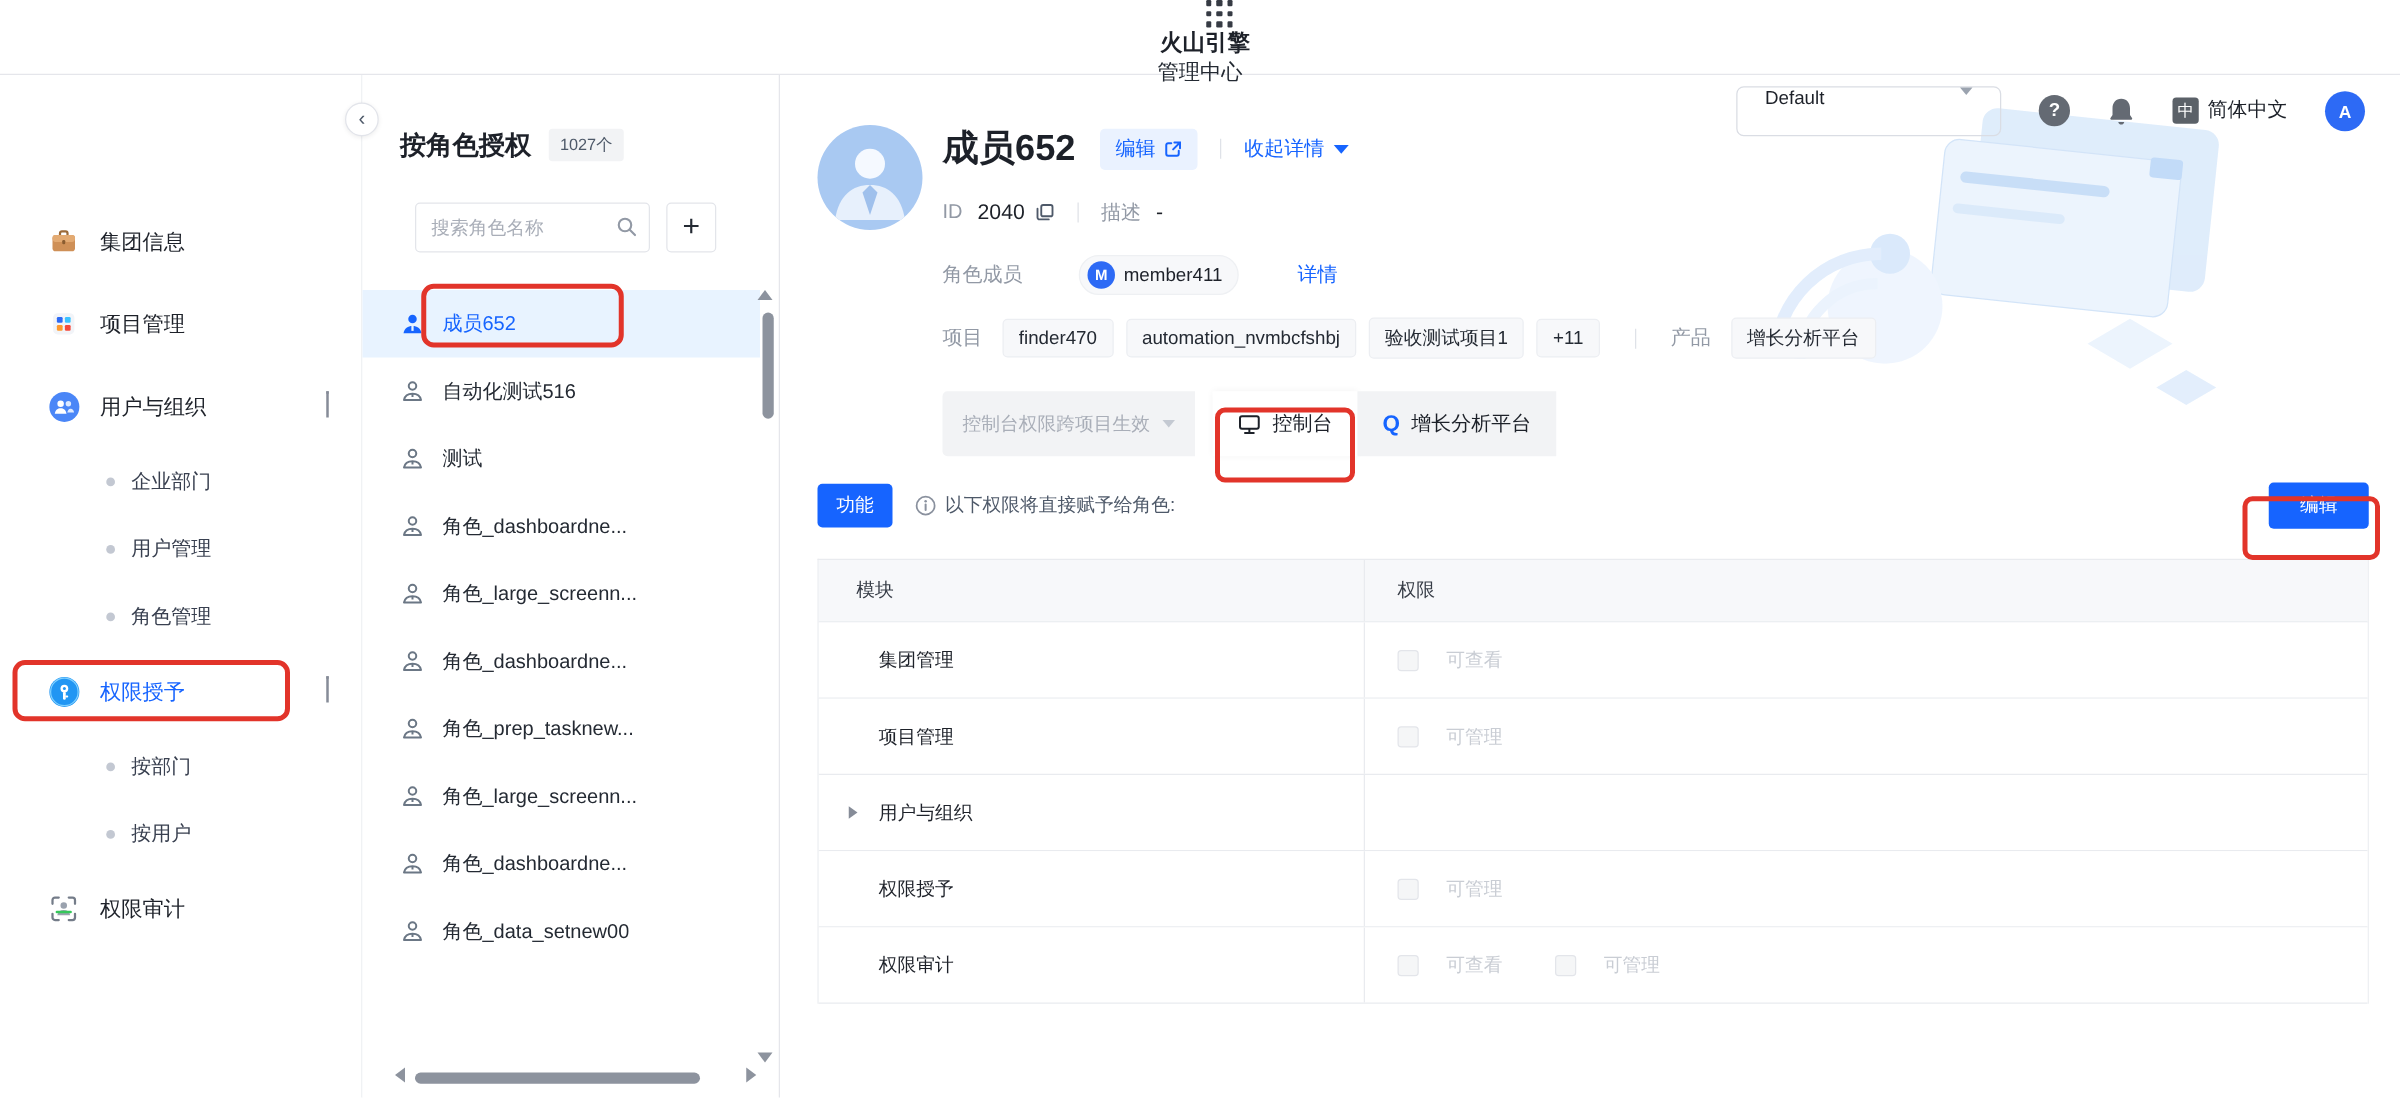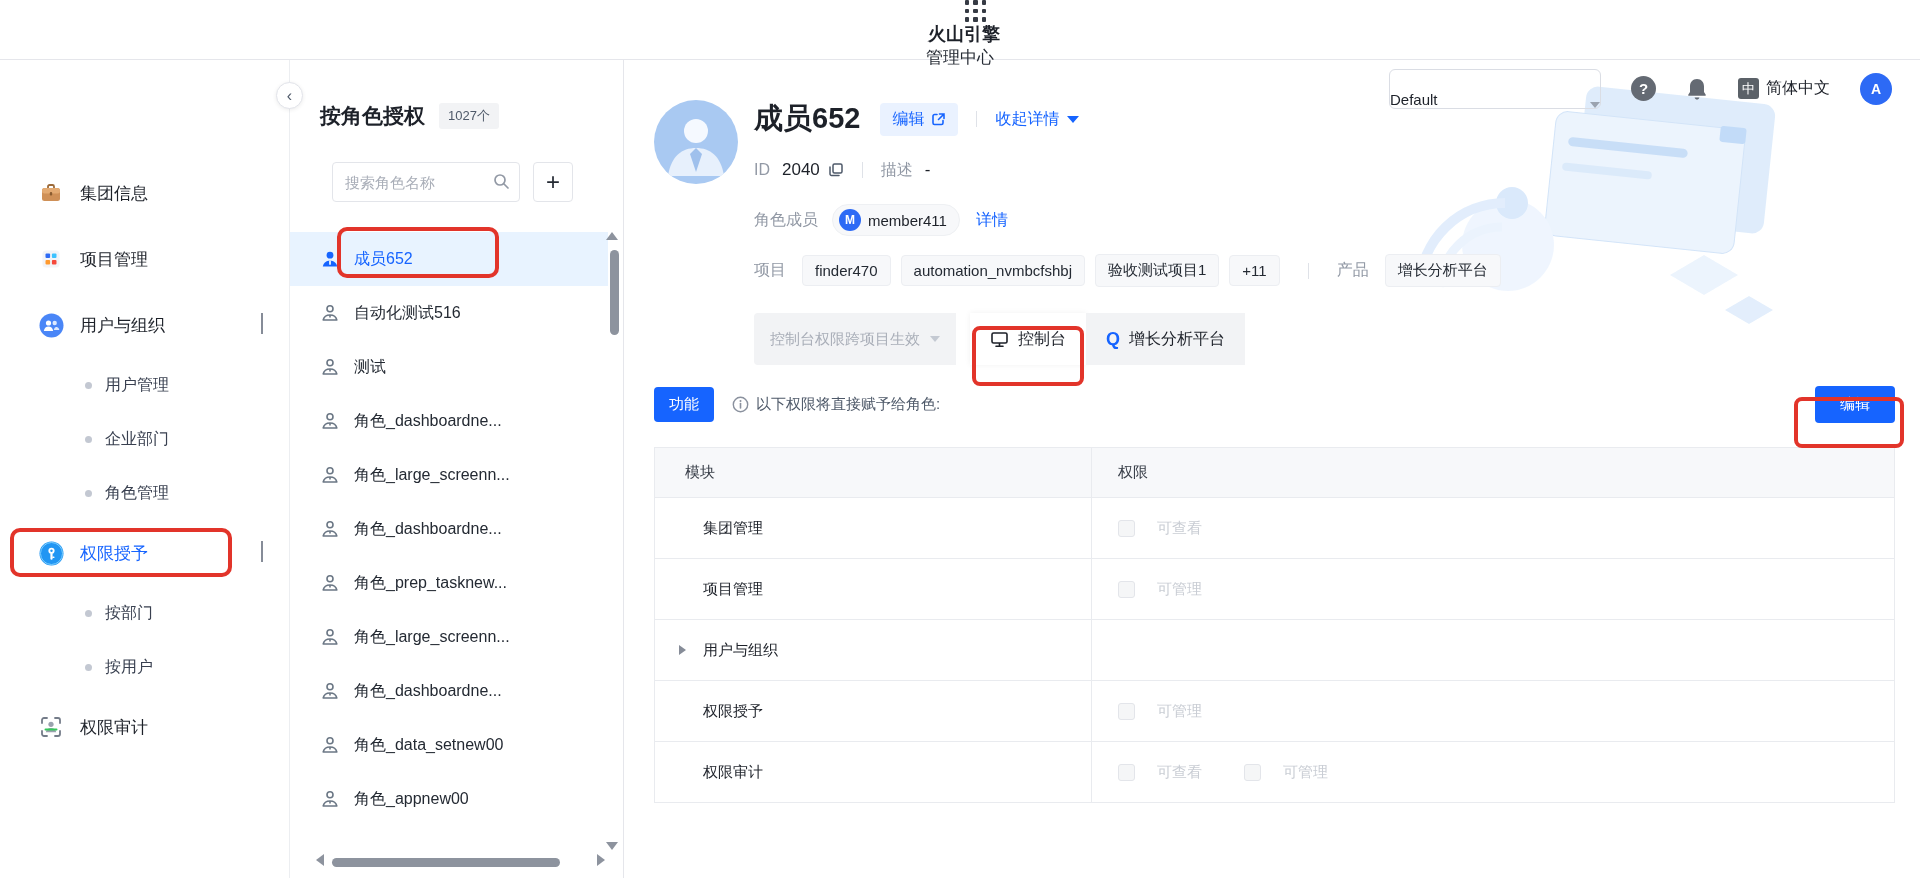--- a/index.html
+++ b/index.html
@@ -11,21 +11,21 @@
     border-bottom:1px solid #e5e6eb; display:flex; align-items:center; z-index:30;flex-direction:column; }
   .grid-dots { width:22px; height:22px; margin-left:31px; display:grid;
     grid-template-columns:repeat(3,1fr); gap:4px; cursor:pointer; }
   .grid-dots span { width:4.5px; height:4.5px; border-radius:1px; background:#363b44; }
   .logo-svg { margin-left:22px; }
   .brand { font-size:18px; font-weight:bold; margin-left:8px; }
   .brand-divider { width:1px; height:18px; background:#d5d8de; margin:0 12px; }
   .product-name { font-size:17px; color:#242a33; }
   .header-right { margin-left:auto; display:flex; align-items:center; margin-right:28px; }
   .workspace-select { width:212px; height:40px; border:1px solid #dadde4; border-radius:6px;
-    display:flex; align-items:flex-end; padding:0 0; font-size:15px; cursor:pointer; }
+    display:flex; align-items:flex-start; padding:0 22px; font-size:15px; cursor:pointer; }
   .caret-down-gray { margin-left:auto; width:0; height:0; border-left:5px solid transparent;
     border-right:5px solid transparent; border-top:6px solid #9ba3af; }
   .hicon { margin-left:30px; cursor:pointer; display:flex; align-items:center; }
   .help-circle { width:25px; height:25px; border-radius:50%; background:#646a73; color:#fff;
     font-size:15px; font-weight:bold; display:flex; align-items:center; justify-content:center; }
   .lang-wrap { display:flex; align-items:center; gap:7px; }
   .lang-square { width:21px; height:21px; border-radius:3px; background:#5b6168; color:#fff;
     font-size:13px; display:flex; align-items:center; justify-content:center; }
   .lang-label { font-size:16px; }
   .avatar-circle { width:32px; height:32px; border-radius:50%; background:#2d6af5; color:#fff;
@@ -220,25 +220,25 @@
         <circle cx="15.7" cy="10" r="2.2" fill="#dce9ff"></circle>
         <path d="M4.8 18 C5.3 14.8 7.2 13.5 9.5 13.5 C11.8 13.5 13.7 14.8 14.2 18 Z" fill="#fff"></path>
         <path d="M14.8 17 C15.3 14.6 16.4 13.6 17.9 14 C19.2 14.4 20 15.5 20.3 17 Z" fill="#dce9ff"></path>
       </svg>
     </span>
     <span>用户与组织</span>
     <span class="chev"><span class="chev-up"></span></span>
   </div>
   <div class="sub-item">
     <span class="bullet"></span>
-    <span>用户管理</span>
+    <span>企业部门</span>
   </div>
   <div class="sub-item">
     <span class="bullet"></span>
-    <span>企业部门</span>
+    <span>用户管理</span>
   </div>
   <div class="sub-item">
     <span class="bullet"></span>
     <span>角色管理</span>
   </div>
 
   <div class="side-item link-blue">
     <span class="icon-box">
       <svg width="25" height="25" viewBox="0 0 25 25">
         <circle cx="12.5" cy="12.5" r="12" fill="#2196f3"></circle>
@@ -370,28 +370,20 @@
         </svg>
       <span>角色_dashboardne...</span>
     </div>
     <div class="role-item">
       <svg class="ric" viewBox="0 0 20 20">
           <circle cx="10" cy="5.8" r="3" fill="none" stroke="#6b7785" stroke-width="1.6"></circle>
           <path d="M3.2 17 C3.9 13.6 6.6 12 10 12 C13.4 12 16.1 13.6 16.8 17 Z" fill="none" stroke="#6b7785" stroke-width="1.6" stroke-linejoin="round"></path>
           <line x1="10" y1="12" x2="10" y2="14.6" stroke="#6b7785" stroke-width="1.6"></line>
         </svg>
       <span>角色_data_setnew00</span>
-    </div>
-    <div class="role-item">
-      <svg class="ric" viewBox="0 0 20 20">
-          <circle cx="10" cy="5.8" r="3" fill="none" stroke="#6b7785" stroke-width="1.6"></circle>
-          <path d="M3.2 17 C3.9 13.6 6.6 12 10 12 C13.4 12 16.1 13.6 16.8 17 Z" fill="none" stroke="#6b7785" stroke-width="1.6" stroke-linejoin="round"></path>
-          <line x1="10" y1="12" x2="10" y2="14.6" stroke="#6b7785" stroke-width="1.6"></line>
-        </svg>
-      <span>角色_appnew00</span>
     </div>
   </div>
 
   <div class="v-scroll-up"></div>
   <div class="v-thumb"></div>
   <div class="v-scroll-down"></div>
   <div class="h-scroll-left"></div>
   <div class="h-thumb"></div>
   <div class="h-scroll-right"></div>
 </div>
@@ -447,21 +439,21 @@
           <svg width="16" height="16" viewBox="0 0 16 16">
             <rect x="5" y="2" width="9" height="9" rx="1.5" fill="none" stroke="#4e5969" stroke-width="1.5"></rect>
             <path d="M11 13.5 L3.5 13.5 C2.7 13.5 2 12.8 2 12 L2 5" fill="none" stroke="#4e5969" stroke-width="1.5" stroke-linecap="round"></path>
           </svg>
         </span>
         <span class="vdiv"></span>
         <span class="g-label">描述</span>
         <span class="id-val">-</span>
       </div>
 
-      <div class="meta-row" style="margin-top:22px;">
+      <div class="meta-row" style="margin-top:22px;gap:31px;">
         <span class="g-label">角色成员</span>
         <span class="member-pill">
           <span class="m-circle">M</span>
           <span>member411</span>
         </span>
         <span class="link-blue-txt" style="margin-left:16px;">详情</span>
       </div>
 
       <div class="tag-row" style="margin-top:20px;">
         <span class="g-label" style="margin-right:6px;">项目</span>

